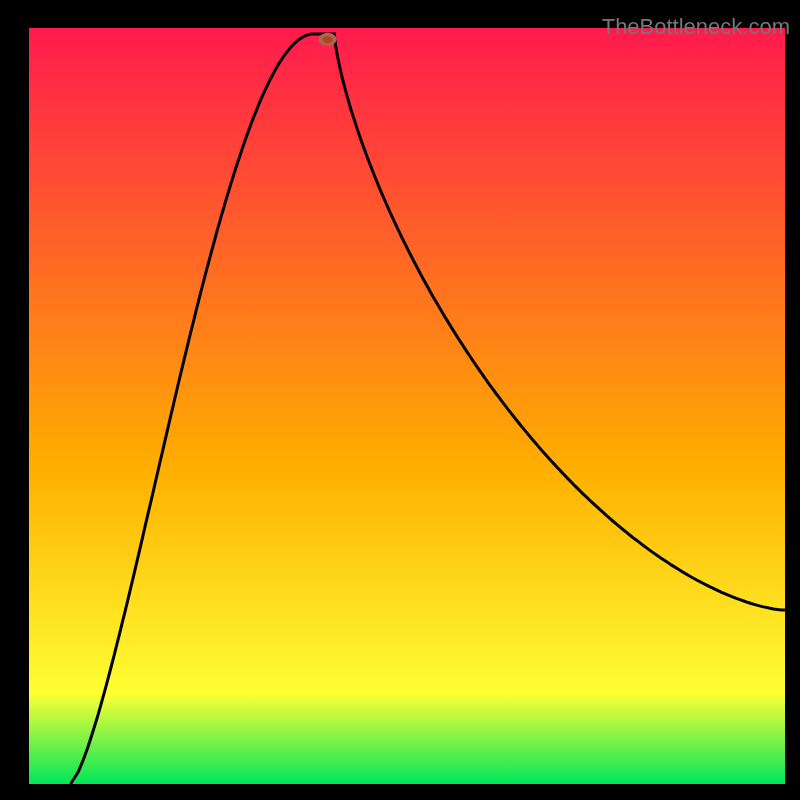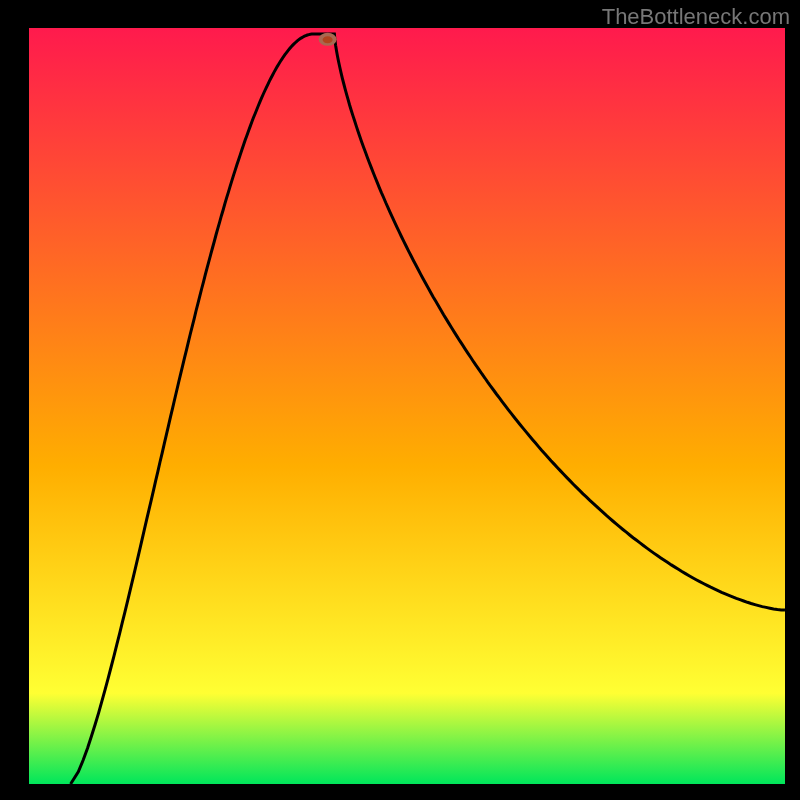--- a/index.html
+++ b/index.html
@@ -1,17 +1,17 @@
 <!DOCTYPE html>
 <html><head>
 <meta charset="utf-8">
 <style>
   html,body{margin:0;padding:0;width:800px;height:800px;overflow:hidden;background:#000;font-family:Arial,Helvetica,sans-serif}
   #stage{position:relative;width:800px;height:800px}
-  #watermark{position:absolute;top:4px;right:10px;color:#777;font-size:22px;font-weight:500}
+  #watermark{position:absolute;top:14px;right:10px;color:#777;font-size:22px;font-weight:500}
   svg{display:block}
 </style>
 </head>
 <body>
 <div id="stage">
   <svg id="chart" width="800" height="800">
       <defs>
         <linearGradient id="bg" x1="0" y1="0" x2="0" y2="1">
           <stop offset="0" stop-color="#ff1a4d"></stop>
           <stop offset="0.58" stop-color="#ffae00"></stop>

